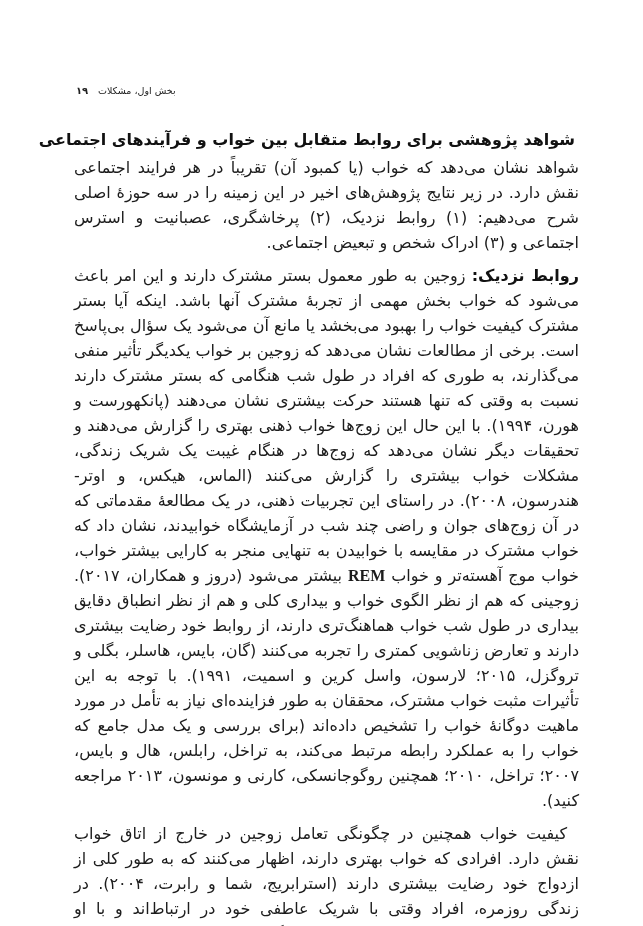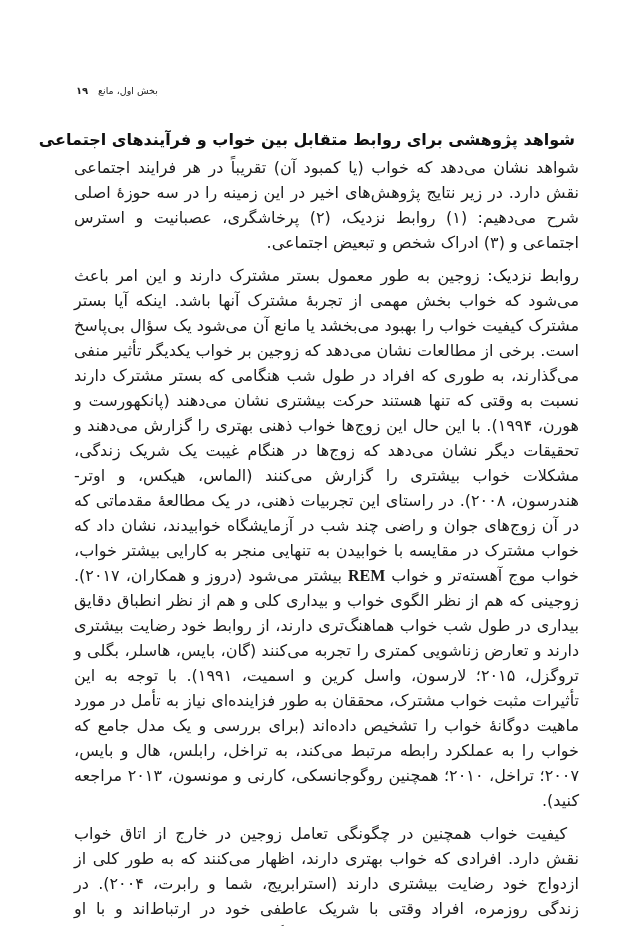--- a/index.html
+++ b/index.html
@@ -68,39 +68,39 @@
     line-height: 25px;
     color: #1c1c1c;
   }
   .body-text p {
     margin: 0;
   }
   .body-text p.p1 { margin-bottom: 8px; }
   .body-text p.p2 { margin-bottom: 8px; }
   .body-text p.p3 { text-indent: 12px; }
   .term {
-    font-weight: normal;
+    font-weight: bold;
     color: #111;
   }
   .latin-bold {
     font-family: "Liberation Serif", serif;
     font-weight: bold;
     direction: ltr;
     unicode-bidi: embed;
     margin-top: 8px;
   }
 </style>
 </head>
 <body>
 
 <div class="page">
 
   <div class="running-header">
     <span class="page-number">۱۹</span>
-    <span class="section-label">بخش اول، مانع</span>
+    <span class="section-label">بخش اول، مشکلات</span>
   </div>
 
   <h2 class="section-title">شواهد پژوهشی برای روابط متقابل بین خواب و فرآیندهای اجتماعی</h2>
 
   <div class="body-text">
     <p class="p1">شواهد نشان می‌دهد که خواب (یا کمبود آن) تقریباً در هر فرایند اجتماعی نقش دارد. در زیر نتایج پژوهش‌های اخیر در این زمینه را در سه حوزهٔ اصلی شرح می‌دهیم: (۱) روابط نزدیک، (۲) پرخاشگری، عصبانیت و استرس اجتماعی و (۳) ادراک شخص و تبعیض اجتماعی.</p>
 
     <p class="p2"><span class="term">روابط نزدیک:</span><span> زوجین به طور معمول بستر مشترک دارند و این امر باعث می‌شود که خواب بخش مهمی از تجربهٔ مشترک آنها باشد. اینکه آیا بستر مشترک کیفیت خواب را بهبود می‌بخشد یا مانع آن می‌شود یک سؤال بی‌پاسخ است. برخی از مطالعات نشان می‌دهد که زوجین بر خواب یکدیگر تأثیر منفی می‌گذارند، به طوری که افراد در طول شب هنگامی که بستر مشترک دارند نسبت به وقتی که تنها هستند حرکت بیشتری نشان می‌دهند (پانکهورست و هورن، ۱۹۹۴). با این حال این زوج‌ها خواب ذهنی بهتری را گزارش می‌دهند و تحقیقات دیگر نشان می‌دهد که زوج‌ها در هنگام غیبت یک شریک زندگی، مشکلات خواب بیشتری را گزارش می‌کنند (الماس، هیکس، و اوتر-هندرسون، ۲۰۰۸). در راستای این تجربیات ذهنی، در یک مطالعهٔ مقدماتی که در آن زوج‌های جوان و راضی چند شب در آزمایشگاه خوابیدند، نشان داد که خواب مشترک در مقایسه با خوابیدن به تنهایی منجر به کارایی بیشتر خواب، خواب موج آهسته‌تر و خواب </span><span class="latin-bold">REM</span><span> بیشتر می‌شود (دروز و همکاران، ۲۰۱۷). زوجینی که هم از نظر الگوی خواب و بیداری کلی و هم از نظر انطباق دقایق بیداری در طول شب خواب هماهنگ‌تری دارند، از روابط خود رضایت بیشتری دارند و تعارض زناشویی کمتری را تجربه می‌کنند (گان، بایس، هاسلر، بگلی و تروگزل، ۲۰۱۵؛ لارسون، واسل کرین و اسمیت، ۱۹۹۱). با توجه به این تأثیرات مثبت خواب مشترک، محققان به طور فزاینده‌ای نیاز به تأمل در مورد ماهیت دوگانهٔ خواب را تشخیص داده‌اند (برای بررسی و یک مدل جامع که خواب را به عملکرد رابطه مرتبط می‌کند، به تراخل، رابلس، هال و بایس، ۲۰۰۷؛ تراخل، ۲۰۱۰؛ همچنین روگوجانسکی، کارنی و مونسون، ۲۰۱۳ مراجعه کنید).</span></p>
 
     <p class="p3">کیفیت خواب همچنین در چگونگی تعامل زوجین در خارج از اتاق خواب نقش دارد. افرادی که خواب بهتری دارند، اظهار می‌کنند که به طور کلی از ازدواج خود رضایت بیشتری دارند (استرابریج، شما و رابرت، ۲۰۰۴). در زندگی روزمره، افراد وقتی با شریک عاطفی خود در ارتباط‌اند و با او احساس نزدیکی می‌کنند، خواب بهتری را گزارش می‌دهند (کین، اسلچر، رینولدز، ریتی و روبلز، ۲۰۱۴؛ سلچوک، استانتون، اسلچر و اونگ، ۲۰۱۷). خواب به فرایندهای منفی بین فردی نیز مربوط می‌شود. افراد بعد از تجربهٔ تعارض زناشویی خواب بدتری را گزارش می‌کنند (هیکس و دیاموند، ۲۰۱۱). از سوی دیگر خواب نامناسب با تعارض بیشتر در روز بعد همراه است (گوردون و چن</p>

